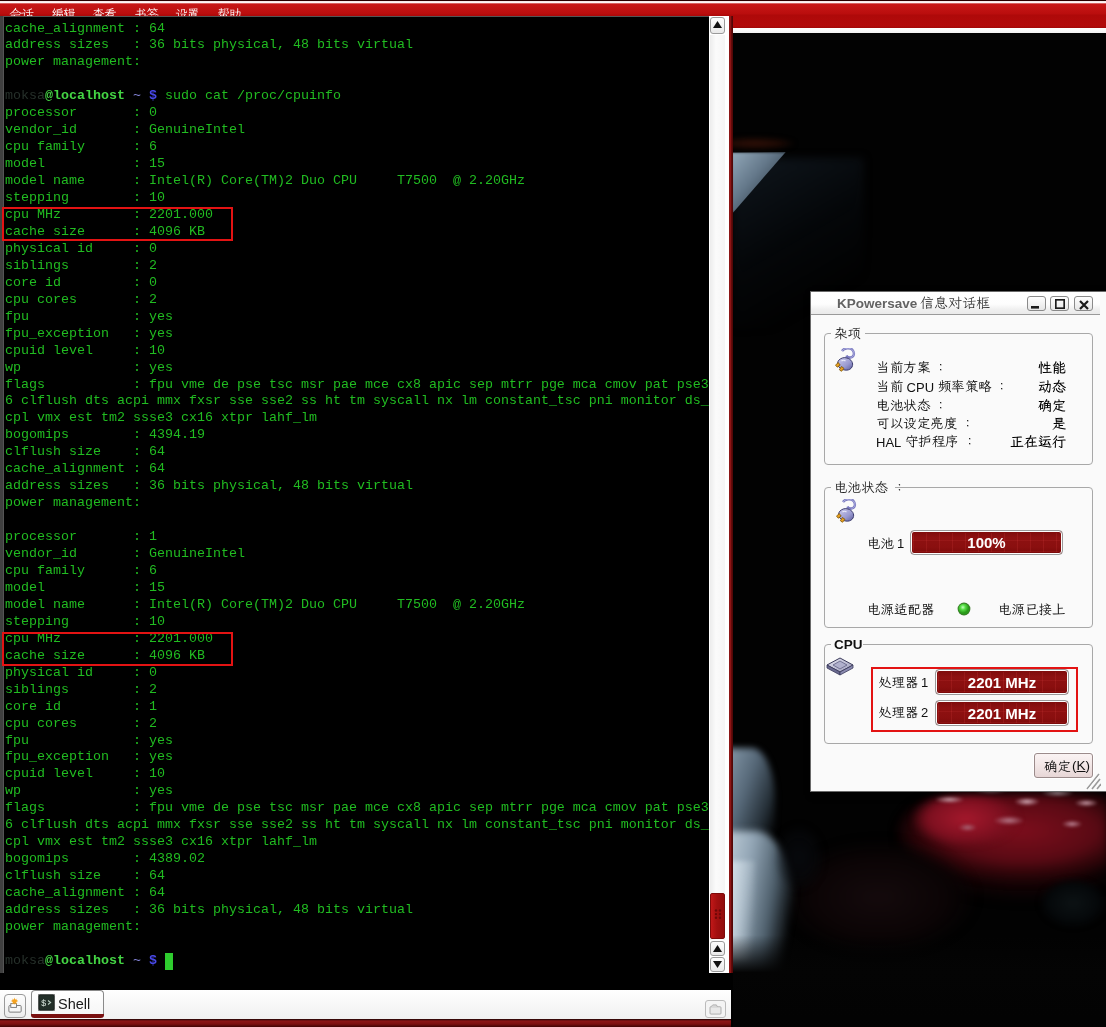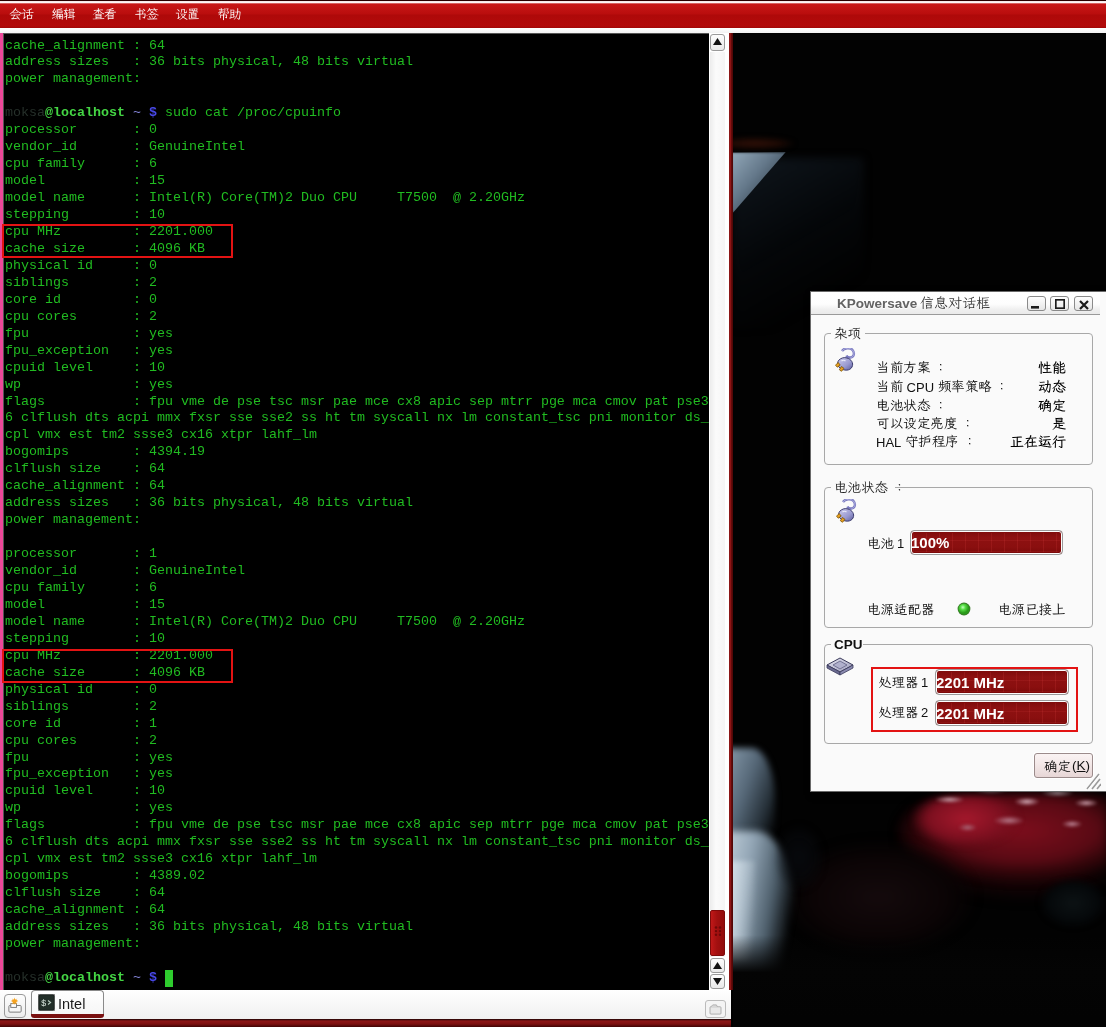--- a/index.html
+++ b/index.html
@@ -1,19 +1,19 @@
 <!DOCTYPE html>
 <html><head><meta charset="utf-8"><style>
 *{margin:0;padding:0;box-sizing:border-box}
 html,body{width:1106px;height:1027px;overflow:hidden;background:#000;font-family:"Liberation Sans",sans-serif}
 .abs{position:absolute}
 #menubar{position:absolute;left:0;top:0;width:1106px;height:28px;
  background:linear-gradient(#2a0000 0,#2a0000 1px,#f5eaea 1.5px,#fdf5f5 2.5px,#c81717 4px,#b90d0d 14px,#ae0909 15px,#b20a0a 26px,#a00707 28px)}
 #whitestrip{position:absolute;left:0;top:28px;width:1106px;height:5px;background:linear-gradient(#ffffff,#f2f2f2)}
-#konsole{position:absolute;left:0;top:33px;width:733px;height:957px;background:#ec4899}
+#konsole{position:absolute;left:0;top:16px;width:733px;height:957px;background:#404040}
 #term{position:absolute;left:3px;top:0px;width:706px;height:957px;background:#000;border-left:1px solid #555;border-top:1px solid #555}
 #rightedge{position:absolute;left:726px;top:0;width:7px;height:957px;background:linear-gradient(90deg,#fff 0 3px,#8c1616 3px 5px,#6e0c0c 5px,#4a0505)}
 pre{position:absolute;left:1px;top:3.5px;font:13.33px/16.95px "Liberation Mono",monospace;color:#21bc21;white-space:pre}
 pre b{font-weight:bold;color:#44d544}
 .u{color:#26302a}
 .tl{color:#8585da}
 .dl{color:#4848e8;font-weight:bold}
 #cur{position:absolute;left:161px;top:936px;width:8px;height:17px;background:#2ecc2e}
 .redrect{position:absolute;border:2px solid #e31313}
 #sb{position:absolute;left:709px;top:0;width:17px;height:957px;background:#fff}
@@ -25,21 +25,21 @@
 #bottomstrip{position:absolute;left:0;top:1019px;width:731px;height:8px;background:linear-gradient(#1c0303 0,#8c1616 2px,#7c1010 5px,#3f0404 8px)}
 #video{position:absolute;left:733px;top:33px;width:373px;height:994px;background:#020202;overflow:hidden}
 #dlg{position:absolute;left:810px;top:291px;width:310px;height:501px;background:#fafafa;border:1px solid #6a6a6a;box-shadow:2px 3px 6px rgba(0,0,0,.55)}
 #dlgtitle{position:absolute;left:0;top:0;width:289px;height:23px;background:linear-gradient(#ffffff,#fdfdfd 55%,#efefef 80%,#eaeaea);border-bottom:1px solid #9a9a9a}
 .wbtn{position:absolute;top:4px;width:19px;height:15px;background:linear-gradient(#fefefe,#e6e6e6);border:1px solid #8a8a8a;border-radius:3px}
 .grp{position:absolute;left:13px;width:269px;border:1px solid #a8a8a8;border-radius:4px}
 .grplabel{position:absolute;background:#fafafa;padding:0 3px}
 .pbar{position:absolute;border:1px solid #9a9a9a;border-radius:4px;background:linear-gradient(#7c0b0b,#8e1111 30%,#8a0f0f 70%,#7a0a0a);box-shadow:inset 0 0 0 1px #fdfdfd}
 .pbar .ck{position:absolute;left:2px;top:2px;right:2px;bottom:2px;border-radius:3px;
  background:repeating-linear-gradient(90deg,rgba(255,90,90,.13) 0 1px,transparent 1px 13px),repeating-linear-gradient(0deg,rgba(255,90,90,.10) 0 1px,transparent 1px 11px)}
-.pbar .tx{position:absolute;width:100%;color:#fff;font-weight:bold;font-size:15px;font-family:"Liberation Sans",sans-serif}
+.pbar .tx{position:absolute;width:100%;text-align:center;color:#fff;font-weight:bold;font-size:15px;font-family:"Liberation Sans",sans-serif}
 #okbtn{position:absolute;left:223px;top:461px;width:59px;height:25px;background:linear-gradient(#faf3f3,#f3e8e8 45%,#e7d6d6);border:1px solid #9b8b8b;border-radius:3px;box-shadow:0 0 0 1px #fff}
 .k{font-size:13px;color:#111;font-family:"Liberation Sans",sans-serif}
 </style></head><body>
 <div id="menubar"></div>
 <svg class="abs " style="left:9px;top:3.9px" width="25" height="18" viewBox="0 -14.56 25 18">
     <path d="M6.2 -3.2 11.1 -3.4Q11.4 -3.5 11.4 -3.6Q11.4 -3.8 11.3 -3.9Q11.1 -4.1 10.9 -4.2Q10.8 -4.3 10.7 -4.3Q10.7 -4.3 10.7 -4.3Q10.6 -4.3 10.6 -4.2Q10.5 -4.2 10.3 -4.2Q10.2 -4.1 10 -4.1L2.4 -3.8Q2.3 -3.8 2.3 -3.8Q2.2 -3.7 2.2 -3.7Q2.1 -3.7 1.9 -3.8Q1.8 -3.8 1.7 -3.8Q1.6 -3.8 1.6 -3.8Q1.5 -3.8 1.5 -3.8Q1.5 -3.6 1.6 -3.5Q1.7 -3.3 1.9 -3.1Q2 -3 2.3 -3Q2.3 -3 2.4 -3Q2.5 -3 2.6 -3L5.2 -3.1Q4.4 -1.7 3.3 -0.2L3 -0.1Q3 -0.1 2.9 -0.1Q2.8 -0.1 2.7 -0.1Q2.5 -0.1 2.3 -0.2H2.2Q2.1 -0.2 2.1 -0.1Q2.1 0 2.2 0.2Q2.3 0.3 2.4 0.4Q2.5 0.6 2.5 0.6Q2.6 0.7 2.8 0.7Q3.1 0.7 3.7 0.6Q4.3 0.5 5.2 0.4Q6.1 0.2 7.1 0.1Q8.1 -0.1 9 -0.3Q9.3 0.1 9.5 0.4Q9.8 0.7 10 1Q10.1 1.2 10.2 1.2Q10.4 1.2 10.6 1Q10.8 0.8 10.8 0.7Q10.8 0.6 10.6 0.3Q10.4 0 10 -0.4Q9.7 -0.8 9.3 -1.3Q9 -1.7 8.6 -2.1Q8.3 -2.4 8.1 -2.6Q8 -2.8 7.9 -2.8Q7.7 -2.8 7.6 -2.6Q7.4 -2.4 7.4 -2.4Q7.4 -2.3 7.5 -2.1Q7.8 -1.8 8.1 -1.5Q8.3 -1.2 8.6 -0.8Q7.6 -0.7 6.5 -0.6Q5.4 -0.4 4.3 -0.3Q5.2 -1.5 6.2 -3.2ZM4.9 -5.3 8.8 -5.5Q9.1 -5.5 9.1 -5.7Q9.1 -5.7 9 -5.9Q8.8 -6 8.7 -6.1Q8.5 -6.3 8.4 -6.3Q8.4 -6.3 8.3 -6.3Q8.3 -6.3 8.3 -6.2Q8.2 -6.2 8 -6.2Q7.9 -6.1 7.8 -6.1L4.7 -6Q4.6 -6 4.5 -6Q4.5 -6 4.4 -6Q4.3 -6 4.2 -6Q4.1 -6 3.9 -6Q3.9 -6 3.8 -6Q3.8 -6 3.8 -6Q3.8 -5.9 3.8 -5.8Q3.9 -5.6 4.2 -5.3Q4.3 -5.2 4.6 -5.2Q4.6 -5.2 4.7 -5.2Q4.8 -5.2 4.9 -5.3ZM6.8 -9.4 7.1 -9.9Q7.2 -10 7.2 -10.1Q7.2 -10.2 6.9 -10.5Q6.6 -10.8 6.4 -10.8Q6.3 -10.8 6.3 -10.6Q6.3 -10.3 6.1 -10Q5 -8.3 3.6 -7Q2.1 -5.7 0.6 -4.6Q0.3 -4.4 0.3 -4.3Q0.3 -4.2 0.4 -4.2Q0.5 -4.2 0.7 -4.3Q0.7 -4.3 0.7 -4.3Q0.7 -4.3 0.7 -4.3Q2.3 -5 3.7 -6.1Q5.1 -7.3 6.4 -8.8Q7.4 -7.8 8.4 -7Q9.4 -6.3 10.2 -5.7Q11 -5.2 11.5 -4.9Q12 -4.7 12 -4.7Q12.1 -4.7 12.3 -4.8Q12.4 -4.9 12.6 -5.1Q12.7 -5.2 12.7 -5.3Q12.7 -5.3 12.5 -5.5Q11.4 -6 10.5 -6.6Q9.5 -7.1 8.6 -7.8Q7.7 -8.5 6.8 -9.4Z M15.7 -7.4Q16 -7.1 16.1 -7.1Q16.3 -7.1 16.5 -7.3Q16.6 -7.4 16.6 -7.6Q16.6 -7.7 16.5 -7.9Q16.3 -8.2 16 -8.5Q15.7 -8.8 15.4 -9.1Q15.1 -9.4 14.8 -9.6Q14.6 -9.8 14.5 -9.8Q14.3 -9.8 14.2 -9.6Q14.1 -9.5 14.1 -9.4Q14.1 -9.3 14.3 -9.1Q15 -8.4 15.7 -7.4ZM22.4 -3 22.1 -0.5 19 -0.4 18.8 -2.8ZM18.1 0.7Q18.1 0.8 18.4 1Q18.6 1.1 18.9 1.1Q19.1 1.1 19.1 0.9V0.8L19 0.3L22.9 0.3Q23.1 0.3 23.2 0.2Q23.3 0.2 23.3 0.1Q23.3 0 22.9 -0.4L23.3 -2.9Q23.3 -3 23.4 -3.1Q23.4 -3.2 23.4 -3.3Q23.4 -3.4 23.2 -3.6Q23 -3.7 22.8 -3.7L22.6 -3.7L20.9 -3.6L20.9 -5.7L24.2 -5.8Q24.6 -5.8 24.6 -6Q24.6 -6.2 24.2 -6.5Q24.1 -6.6 24 -6.6Q23.9 -6.6 23.7 -6.5Q23.5 -6.5 23.2 -6.5L20.9 -6.4L20.9 -8.6Q21.4 -8.7 22.9 -9.2Q23.1 -9.3 23.1 -9.4Q23.1 -9.6 23 -9.8Q22.9 -9.9 22.8 -10.1Q22.6 -10.2 22.5 -10.2Q22.4 -10.2 22.4 -10.1Q22.3 -10 22.2 -10Q21.2 -9.3 18.1 -8.3Q17.6 -8.1 17.6 -8Q17.6 -7.9 17.8 -7.9Q18 -7.9 18.7 -8Q19.5 -8.2 19.8 -8.3Q20.1 -8.4 20.1 -8.4L20.1 -6.3L17.1 -6.2Q16.9 -6.2 16.8 -6.2Q16.7 -6.2 16.6 -6.2Q16.6 -6.2 16.6 -6.2Q16.6 -6.1 16.6 -6Q16.8 -5.5 17.3 -5.5H17.5L20.1 -5.6L20.1 -3.6L18.8 -3.5Q18.1 -3.8 18 -3.8Q17.8 -3.8 17.8 -3.7Q17.8 -3.6 17.9 -3.4Q18 -3.2 18 -2.8L18.2 -0.2Q18.2 -0.1 18.2 -0.1V0.2ZM15 -5.3 14.8 -0.8Q14.5 -0.6 14.2 -0.6Q14 -0.5 14 -0.5Q14 -0.4 14.2 -0.2Q14.3 0 14.6 0.1Q14.8 0.3 14.9 0.3Q15.1 0.3 15.4 0.1Q15.7 -0.1 16.4 -1Q17.1 -1.8 17.3 -2Q17.5 -2.3 17.5 -2.4Q17.5 -2.5 17.4 -2.5Q17.2 -2.4 16.5 -1.9Q15.9 -1.3 15.6 -1.2L15.8 -5.4L15.9 -5.5Q16 -5.5 16 -5.7Q16 -5.8 15.8 -6Q15.6 -6.1 15.4 -6.1L13.3 -5.9Q13.3 -5.8 13.2 -5.8H13.1Q13 -5.8 12.6 -5.9Q12.5 -5.9 12.5 -5.8Q12.5 -5.6 12.8 -5.4Q13 -5.1 13.3 -5.1H13.5Q13.5 -5.1 13.6 -5.1Z" fill="#ffffff"></path>
   </svg>
 <svg class="abs " style="left:50.5px;top:3.9px" width="25" height="18" viewBox="0 -14.56 25 18">
     <path d="M11.1 -1.9 11.1 0.2Q10.9 0.1 10.6 -0Q10.4 -0.2 10.3 -0.2Q10.2 -0.2 10.2 -0.1Q10.2 0 10.4 0.2Q10.5 0.4 10.7 0.6Q10.8 0.8 11 1Q11.2 1.1 11.3 1.1Q11.5 1.1 11.6 1Q11.8 0.8 11.8 0.4Q11.8 0.4 11.8 0.3Q11.8 0.2 11.8 0.1L11.9 -4Q11.9 -4.1 11.9 -4.1Q11.9 -4.2 11.9 -4.3Q11.9 -4.4 11.8 -4.6Q11.7 -4.8 11.3 -4.8H11.2L7.2 -4.6Q6.9 -4.6 6.7 -4.7Q6.6 -4.7 6.5 -4.7Q6.5 -4.7 6.4 -4.7Q6.4 -4.7 6.4 -4.7Q6.4 -4.9 6.4 -5.1Q6.4 -5.3 6.5 -5.4L11.3 -5.7Q11.5 -5.7 11.6 -5.7Q11.7 -5.8 11.7 -5.8Q11.7 -5.9 11.6 -6Q11.5 -6.2 11.4 -6.4L11.6 -7.3Q11.6 -7.4 11.6 -7.5Q11.6 -7.5 11.6 -7.6Q11.6 -7.8 11.4 -7.9Q11.3 -8.1 11.1 -8.1H11L6.5 -7.8V-8.4Q7.8 -8.6 8.9 -8.9Q10 -9.1 11 -9.4Q11.2 -9.4 11.2 -9.6Q11.2 -9.7 11.1 -9.9Q11 -10.1 10.9 -10.2Q10.8 -10.4 10.6 -10.4Q10.5 -10.4 10.5 -10.3Q10.3 -10.1 10.1 -10Q9.3 -9.7 8.4 -9.5Q7.6 -9.2 6.5 -9Q6.1 -9.2 5.9 -9.3Q5.7 -9.3 5.6 -9.3Q5.5 -9.3 5.5 -9.2Q5.5 -9.2 5.5 -9.1Q5.5 -9 5.6 -9Q5.6 -8.8 5.7 -8.7Q5.7 -8.5 5.7 -8.2Q5.7 -7.9 5.7 -7.2Q5.7 -6.8 5.7 -6.1Q5.7 -5.5 5.6 -4.7Q5.6 -3.9 5.4 -3.1Q5.3 -2.2 5.1 -1.4Q5 -0.8 4.8 -0.4Q4.7 -0.1 4.6 0.2Q4.5 0.4 4.5 0.5Q4.5 0.6 4.5 0.6Q4.5 0.8 4.5 0.8Q4.6 0.8 4.9 0.4Q5.1 0 5.4 -0.6Q5.7 -1.3 6 -2.2Q6.3 -3.2 6.4 -4.3L6.4 -4.4L6.4 -4.3Q6.4 -4.2 6.5 -4.1Q6.5 -3.9 6.5 -3.7L6.4 -0.3Q6.4 -0.1 6.4 0Q6.4 0.2 6.4 0.4Q6.4 0.4 6.4 0.5Q6.3 0.5 6.3 0.5Q6.3 0.7 6.5 0.8Q6.6 0.9 6.8 1L6.9 1Q7.1 1 7.1 0.9Q7.1 0.8 7.1 0.7V-1.8L8 -1.8V-0.9Q8 -0.6 8 -0.4Q8 -0.2 8 0Q8 0.1 8 0.1Q8 0.3 8.3 0.5Q8.4 0.5 8.5 0.5Q8.7 0.5 8.7 0.2L8.7 -1.9L9.5 -1.9L9.5 -0.9Q9.5 -0.7 9.5 -0.5Q9.5 -0.3 9.4 -0Q9.4 -0 9.4 0Q9.4 0 9.4 0.1Q9.4 0.2 9.5 0.3Q9.6 0.4 9.8 0.4Q9.9 0.5 9.9 0.5Q10.1 0.5 10.1 0.2L10.1 -1.9ZM10.7 -7.3 10.6 -6.4 6.5 -6.1Q6.5 -6.4 6.5 -6.6Q6.5 -6.8 6.5 -7.1ZM11.1 -4.1 11.1 -2.6 10.1 -2.6 10.2 -4ZM9.5 -4 9.5 -2.5 8.7 -2.5 8.7 -4ZM8 -3.9V-2.5L7.1 -2.4V-3.9ZM3.6 -4Q3.4 -3.9 3.2 -3.9Q4.4 -5.8 5.2 -7.2Q5.2 -7.3 5.2 -7.4Q5.2 -7.7 4.7 -8Q4.6 -8.1 4.5 -8.1Q4.4 -8.1 4.4 -7.9Q4.4 -7.7 4.4 -7.6Q4.3 -7.1 3.7 -6.2L3.6 -6Q3.3 -6.2 2.8 -6.5L2.5 -6.7Q3.3 -7.9 3.7 -8.6Q4.1 -9.4 4.1 -9.7Q4.1 -10 3.7 -10.3Q3.5 -10.4 3.4 -10.4Q3.3 -10.4 3.3 -10.2V-10.1Q3.3 -9.8 3.1 -9.2Q2.9 -8.6 1.8 -7Q1.8 -7 1.7 -7.1Q1.5 -7.2 1.4 -7.1Q1.3 -7.1 1.2 -6.9Q1.1 -6.7 1.1 -6.6Q1.1 -6.5 1.4 -6.4Q2.3 -6 3.2 -5.3Q2.8 -4.6 2.2 -3.7Q2 -3.7 1.7 -3.7L1.5 -3.7Q1.4 -3.8 1.4 -3.6Q1.4 -3.6 1.4 -3.4Q1.5 -3.2 1.7 -2.9Q1.8 -2.8 1.9 -2.8Q2 -2.8 2.8 -3Q3.5 -3.2 4.3 -3.6Q5 -3.9 5.1 -4.1Q5.1 -4.2 4.9 -4.2Q4.7 -4.2 4.4 -4.2Q4.1 -4.1 3.6 -4ZM2.9 -1.4 1.7 -0.9Q1.3 -0.8 1.1 -0.8L1 -0.8Q0.9 -0.8 0.9 -0.7Q0.9 -0.6 1 -0.4Q1.1 -0.2 1.3 -0.1Q1.4 0.1 1.5 0.1Q1.8 0.1 3.4 -1Q5 -2 5 -2.2Q5 -2.3 4.8 -2.3Q4.7 -2.3 4.3 -2.1Q3.9 -1.9 2.9 -1.4Z M21.8 -2.8V-2Q20.5 -1.8 19.2 -1.6V-2.7ZM21.8 -4.4V-3.4L19.2 -3.3L19.2 -4.2ZM21.8 -5.8V-4.9L19.2 -4.8V-5.7ZM17.1 -6.3Q17.1 -6.3 17.1 -6.3Q17.1 -6 17.5 -5.7Q17.5 -5.6 17.8 -5.6H18Q18.1 -5.6 18.2 -5.7L18.5 -5.7L18.5 -1.5L17.7 -1.4Q17.6 -1.4 17.5 -1.4H17.2Q17 -1.4 16.9 -1.5Q16.8 -1.5 16.7 -1.5Q16.7 -1.5 16.7 -1.4Q16.7 -1.4 16.7 -1.4Q16.8 -1 17 -0.8Q17.3 -0.6 17.5 -0.6Q17.6 -0.6 18.8 -0.8Q20 -0.9 21.8 -1.4V-0.6Q21.8 0.1 21.7 0.3Q21.7 0.6 21.7 0.7Q21.7 0.8 21.9 1.1Q22.1 1.3 22.3 1.3Q22.5 1.3 22.5 1L22.5 -1.6Q24.1 -2.1 24.2 -2.2Q24.4 -2.3 24.4 -2.4Q24.4 -2.5 24.2 -2.5H24L22.5 -2.2L22.5 -5.9L23.8 -5.9Q24 -6 24 -6.1Q24 -6.3 23.6 -6.5Q23.4 -6.6 23.3 -6.6Q23.3 -6.6 23.1 -6.6Q23 -6.5 22.6 -6.5L18 -6.3H17.8Q17.4 -6.3 17.1 -6.3ZM22 -9.1 21.9 -7.9 18.9 -7.7 18.8 -9ZM22.5 -7.9 22.8 -9.1Q22.8 -9.2 22.8 -9.3Q22.9 -9.3 22.9 -9.4Q22.9 -9.5 22.7 -9.6Q22.5 -9.8 22.3 -9.8L22.1 -9.8L18.9 -9.6Q18.1 -9.8 18 -9.8Q17.8 -9.8 17.8 -9.8Q17.8 -9.7 18 -9.5Q18.1 -9.4 18.1 -9L18.2 -7.9Q18.3 -7.8 18.3 -7.7V-7.4Q18.3 -7.4 18.2 -7.3V-7.2Q18.2 -7 18.3 -7Q18.4 -6.9 18.6 -6.8Q18.8 -6.7 18.8 -6.7Q19 -6.7 19 -7V-7L19 -7.1L22.6 -7.3Q22.8 -7.3 22.8 -7.3Q22.9 -7.4 22.9 -7.5Q22.9 -7.6 22.5 -7.9ZM16 1 16 -2.2Q16.6 -2.6 17.3 -3Q17.6 -3.2 17.6 -3.3Q17.6 -3.4 17.5 -3.4Q17.3 -3.4 16.9 -3.2Q16.5 -3.1 16 -2.9L16 -4.3L17 -4.4Q17.3 -4.4 17.2 -4.5Q17.2 -4.7 17.2 -4.8Q16.8 -5.3 16.6 -5Q16.5 -5 16.3 -5L16 -4.9L16 -6.3Q16 -6.6 15.5 -6.7Q15.3 -6.8 15.2 -6.8Q15 -6.8 15 -6.7Q15 -6.6 15.1 -6.5Q15.2 -6.3 15.2 -6V-4.9L14.4 -4.8Q14.2 -4.8 14.2 -4.8L14.5 -5.6Q14.9 -6.7 15.1 -7.6L17.5 -7.7Q17.8 -7.8 17.8 -7.9Q17.8 -8.1 17.4 -8.4Q17.2 -8.5 17.1 -8.5Q17 -8.5 16.9 -8.4Q16.7 -8.4 16.5 -8.3L15.3 -8.3Q15.6 -9.4 15.7 -9.8Q15.7 -10 15.7 -10.1Q15.6 -10.2 15.3 -10.3Q15.1 -10.4 14.9 -10.4Q14.7 -10.4 14.8 -10.1Q14.9 -9.9 14.8 -9.7Q14.8 -9.6 14.5 -8.2L13.5 -8.2H13.4Q13.1 -8.2 13 -8.2Q12.9 -8.2 12.8 -8.2Q12.8 -8.2 12.8 -8.2Q12.8 -8.1 12.8 -7.9Q12.9 -7.7 13.1 -7.6Q13.1 -7.5 13.5 -7.5L13.8 -7.5L14.3 -7.5Q13.9 -6.3 13.2 -4.5Q13.2 -4.4 13.2 -4.4Q13.2 -4.2 13.3 -4.1Q13.5 -4 13.6 -4L14 -4L14.4 -4.1H14.5L15.2 -4.2V-2.6Q13.6 -2 13.2 -1.9Q12.9 -1.8 12.7 -1.8Q12.5 -1.8 12.5 -1.7Q12.5 -1.6 12.7 -1.3Q13 -1 13.1 -1Q13.3 -1 13.9 -1.3Q14.5 -1.5 15.2 -1.9V-0.3Q15.2 0.1 15.2 0.6V0.7Q15.2 1.1 15.7 1.3L15.7 1.3H15.8Q16 1.3 16 1Z" fill="#ffffff"></path>
   </svg>
@@ -161,21 +161,21 @@
         </g>
 </svg></div>
 <div class="abs" style="left:31px;top:0px;width:73px;height:24px;background:linear-gradient(#ffffff,#f6f6f6);border:1px solid #8a8a8a;border-bottom:none;border-radius:4px 4px 0 0"></div>
 <div class="abs" style="left:31px;top:24px;width:73px;height:4px;background:#7a1010;border-radius:0 0 3px 3px"></div>
 <svg class="abs" style="left:38px;top:4px" width="17" height="17" viewBox="0 0 17 17">
 <rect x="0" y="0" width="17" height="17" rx="2" fill="#1d2420" stroke="#888" stroke-width="1"></rect>
 <rect x="1.5" y="1.5" width="14" height="14" rx="1" fill="#222e28"></rect>
 <text x="3" y="12" font-size="9" fill="#dde8e0" font-family="Liberation Mono">$</text>
 <path d="M10 6.5 l2.6 2 -2.6 2" stroke="#b8ccc0" stroke-width="1.1" fill="none"></path>
 </svg>
-<div class="abs" style="left:58px;top:6px;font-size:14.5px;color:#1a1a1a;font-family:'Liberation Sans',sans-serif">Intel</div>
+<div class="abs" style="left:58px;top:6px;font-size:14.5px;color:#1a1a1a;font-family:'Liberation Sans',sans-serif">Shell</div>
 <div class="abs" style="left:705px;top:10px;width:21px;height:18px;background:#f4f4f4;border:1px solid #bbb;border-radius:3px">
 <svg width="13" height="11" style="margin:3px 3px" viewBox="0 0 14 12">
         <rect x="1" y="3" width="12" height="8" rx="1" fill="#e8e8e8" stroke="#aaa"></rect>
         <path d="M2 3 l2-2 h4 l1 2" fill="#ddd" stroke="#aaa"></path>
       </svg>
 </div>
 </div>
 <div id="bottomstrip"></div>
 <div id="video">
 <div class="abs" style="left:-4px;top:100px;width:85px;height:19px;background:radial-gradient(ellipse 52px 8px at 30% 55%,#2e0f07,#1f0a04 50%,transparent 80%);filter:blur(2.5px)"></div>

